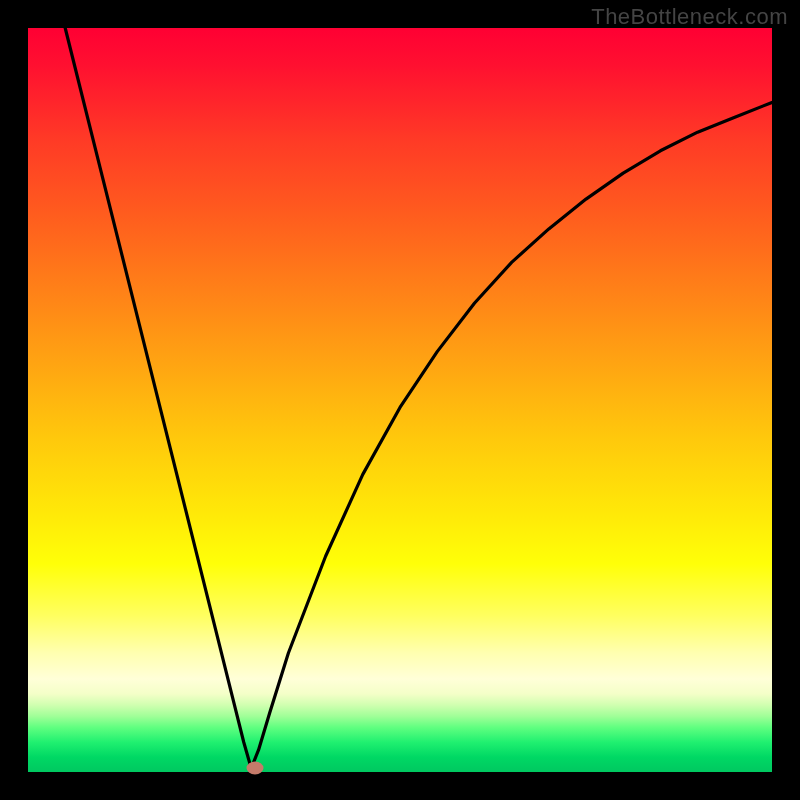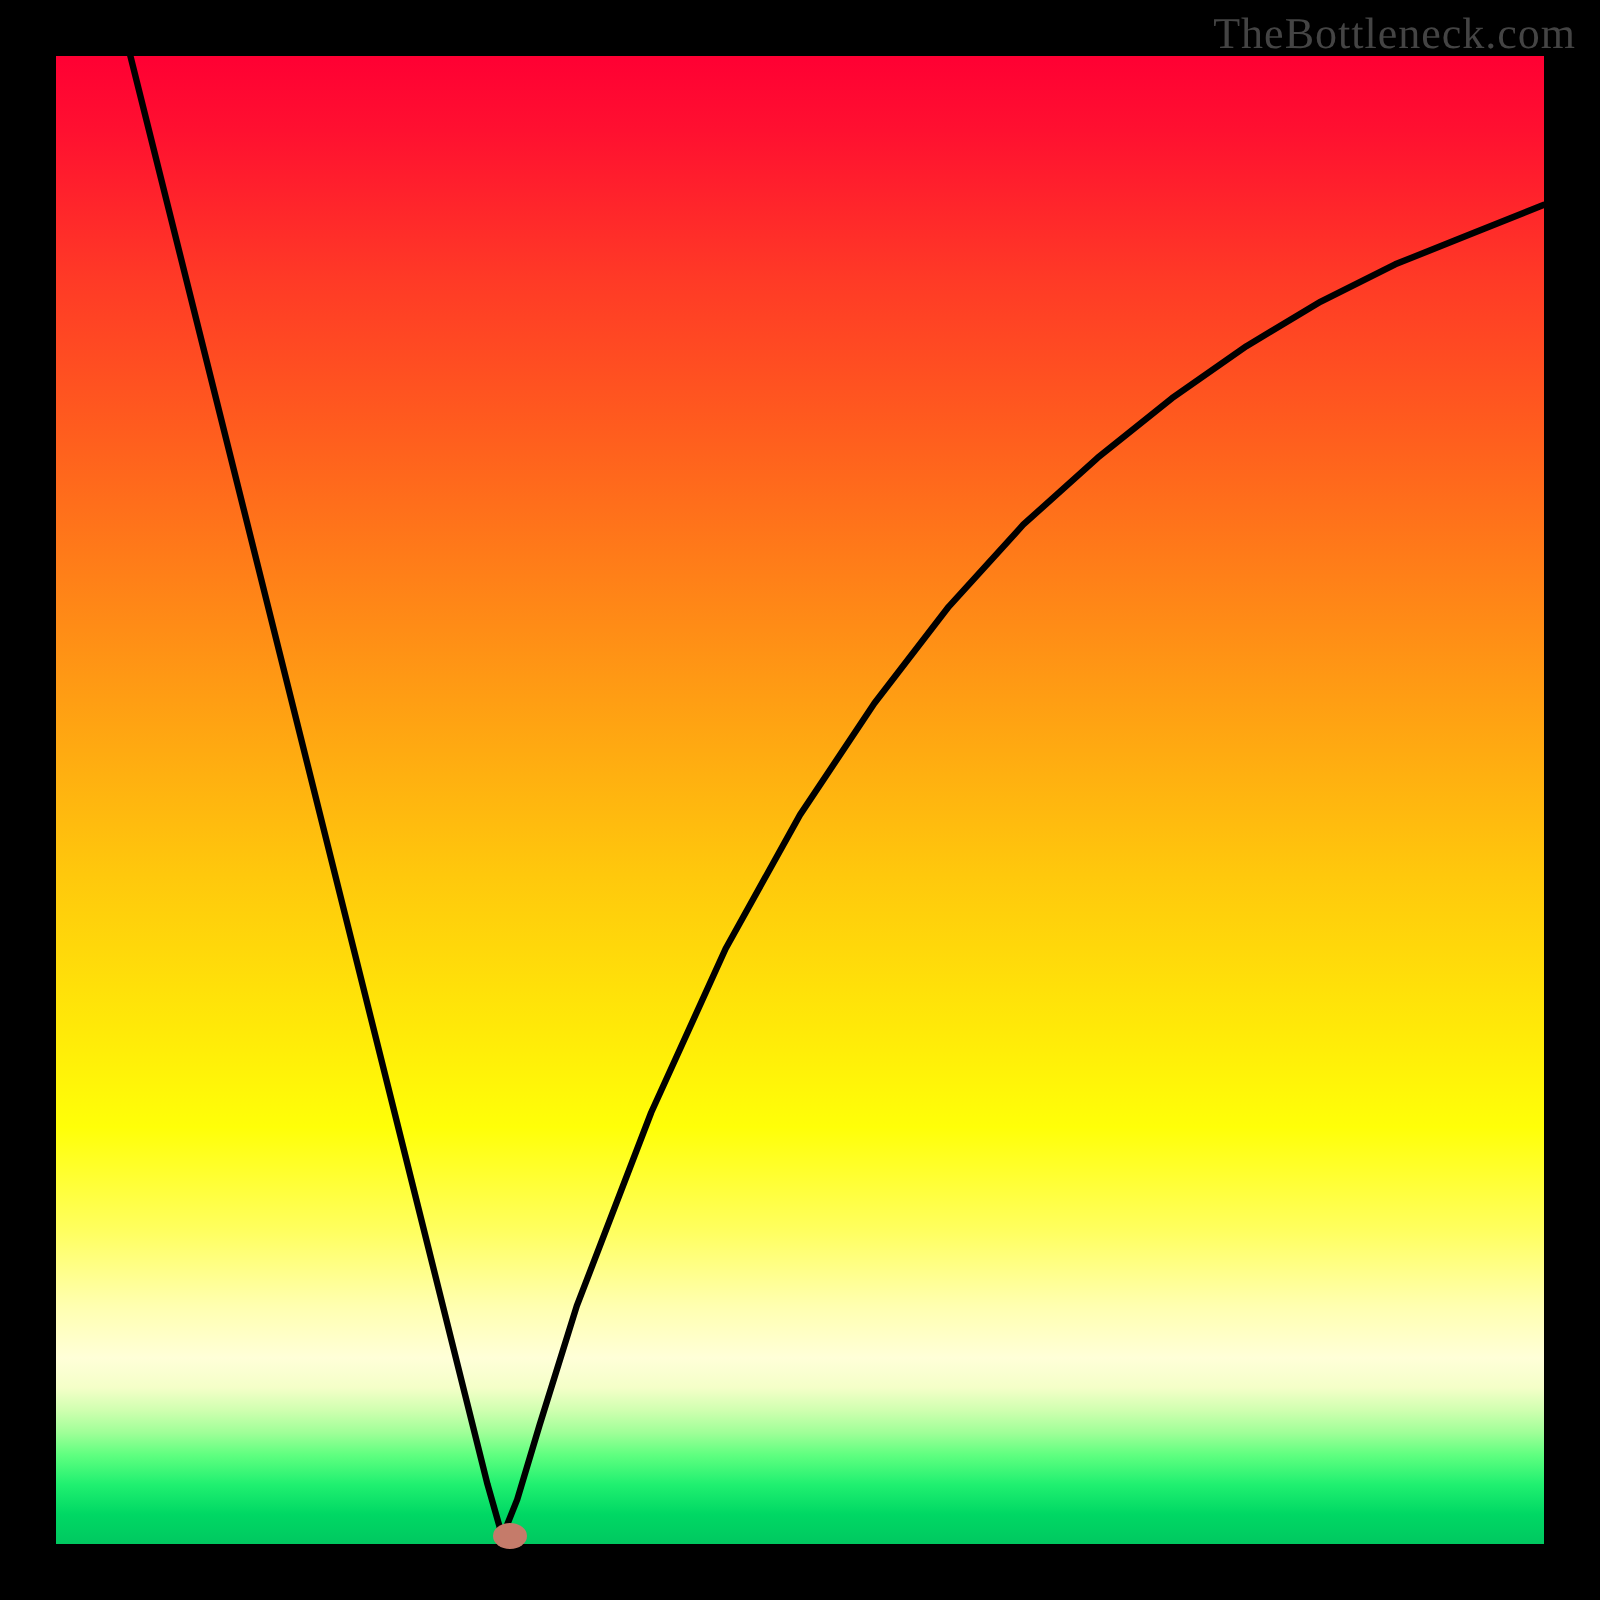--- a/index.html
+++ b/index.html
@@ -2,21 +2,21 @@
 <html><head>
 <meta charset="utf-8">
 <style>
   * { margin: 0; padding: 0; box-sizing: border-box; }
   html, body { width: 800px; height: 800px; overflow: hidden; }
   body { background: #000; position: relative; }
   .watermark {
     position: absolute;
     top: 4px;
     right: 12px;
-    font-family: Liberation Serif, serif;
+    font-family: Liberation Sans, sans-serif;
     font-size: 22px;
     letter-spacing: 0.5px;
     color: #444;
     z-index: 10;
   }
   .plot-frame {
     position: absolute;
     top: 28px;
     left: 28px;
     width: 744px;

